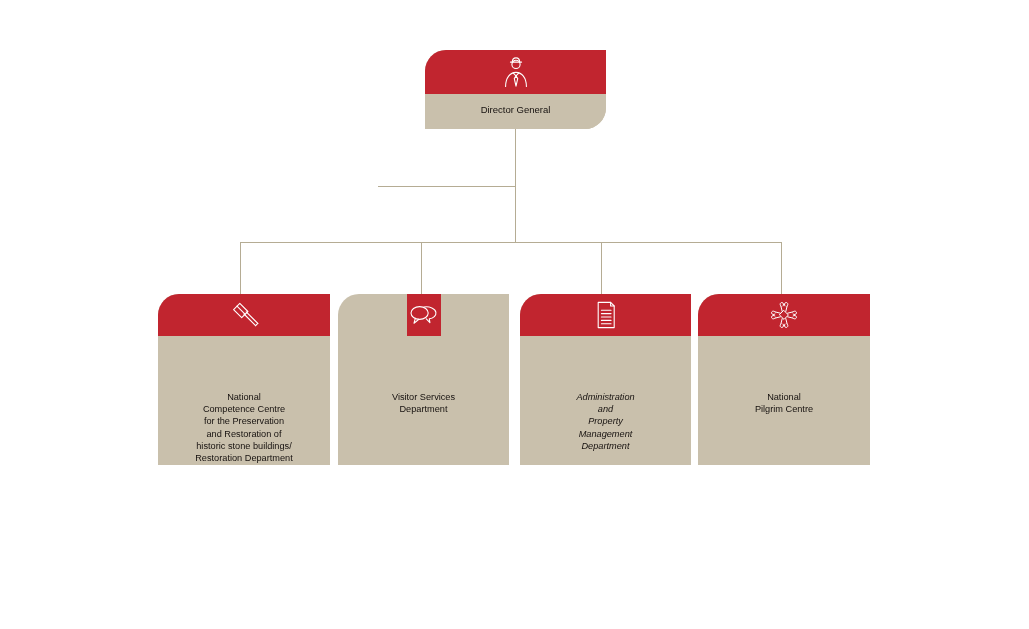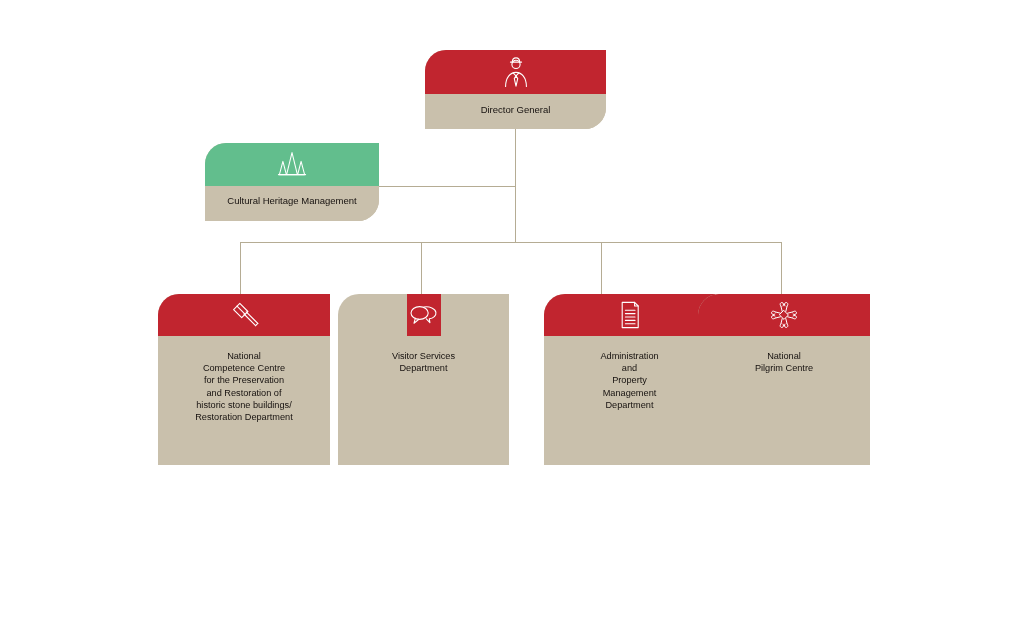--- a/index.html
+++ b/index.html
@@ -65,24 +65,25 @@
   #node-cultural-heritage { left: 205px; top: 143px; width: 174px; height: 78px; }
   #node-cultural-heritage .node-header { height: 43px; }
   #node-cultural-heritage .node-label { font-size: 9.5px; padding-top: 9px; }
 
   
   .node-dept .node-header { height: 42px; }
   .node-dept .node-label {
     font-size: 9.2px;
     padding-top: 14px;
     line-height: 1.33;
+    margin-top: 41px;
   }
   #node-dept-0 { left: 158px; top: 294px; width: 172px; height: 239px; }
   #node-dept-1 { left: 338px; top: 294px; width: 171px; height: 231px; align-items: center; }
-  #node-dept-2 { left: 544px; top: 294px; width: 171px; height: 227px; }
+  #node-dept-2 { left: 520px; top: 294px; width: 171px; height: 227px; font-style: italic; }
   #node-dept-3 { left: 698px; top: 294px; width: 172px; height: 238px; }
 
   .icon-wrap {
     display: block;
     line-height: 0;
   }
 </style>
 </head>
 <body>
 
@@ -115,39 +116,20 @@
 
           <path d="M15 19.9 L13.3 22.6 L15 30.2 L16.7 22.6 Z"></path>
         </svg>
       </span>
     </div>
     <div class="node-body">
       <span class="node-label">Director General</span>
     </div>
   </div>
 
-  <div class="node" id="node-cultural-heritage">
-    <div class="node-header green">
-      <span class="icon-wrap">
-        <svg width="34" height="30" viewBox="0 0 34 30" fill="none" stroke="#ffffff" stroke-width="1.05" stroke-linecap="round" stroke-linejoin="round">
-
-          <path d="M17 2.6 L22.4 24.6 H11.6 Z"></path>
-
-          <path d="M7.9 11.4 L11.4 24.6 H4.4 Z"></path>
-
-          <path d="M26.1 11.4 L29.6 24.6 H22.6 Z"></path>
-
-          <path d="M3.4 24.6 H30.6"></path>
-        </svg>
-      </span>
-    </div>
-    <div class="node-body">
-      <span class="node-label">Cultural Heritage Management</span>
-    </div>
-  </div>
 
   <div class="node node-dept" id="node-dept-0">
     <div class="node-header">
       <span class="icon-wrap">
         <svg width="31" height="30" viewBox="0 0 31 30" fill="none" stroke="#ffffff" stroke-width="1.1" stroke-linecap="round" stroke-linejoin="round">
 
           <path d="M4.6 9.6 L10.8 3.4 L18.9 11.5 L12.7 17.7 Z"></path>
 
           <path d="M8.0 6.2 L16.0 14.2"></path>
 

